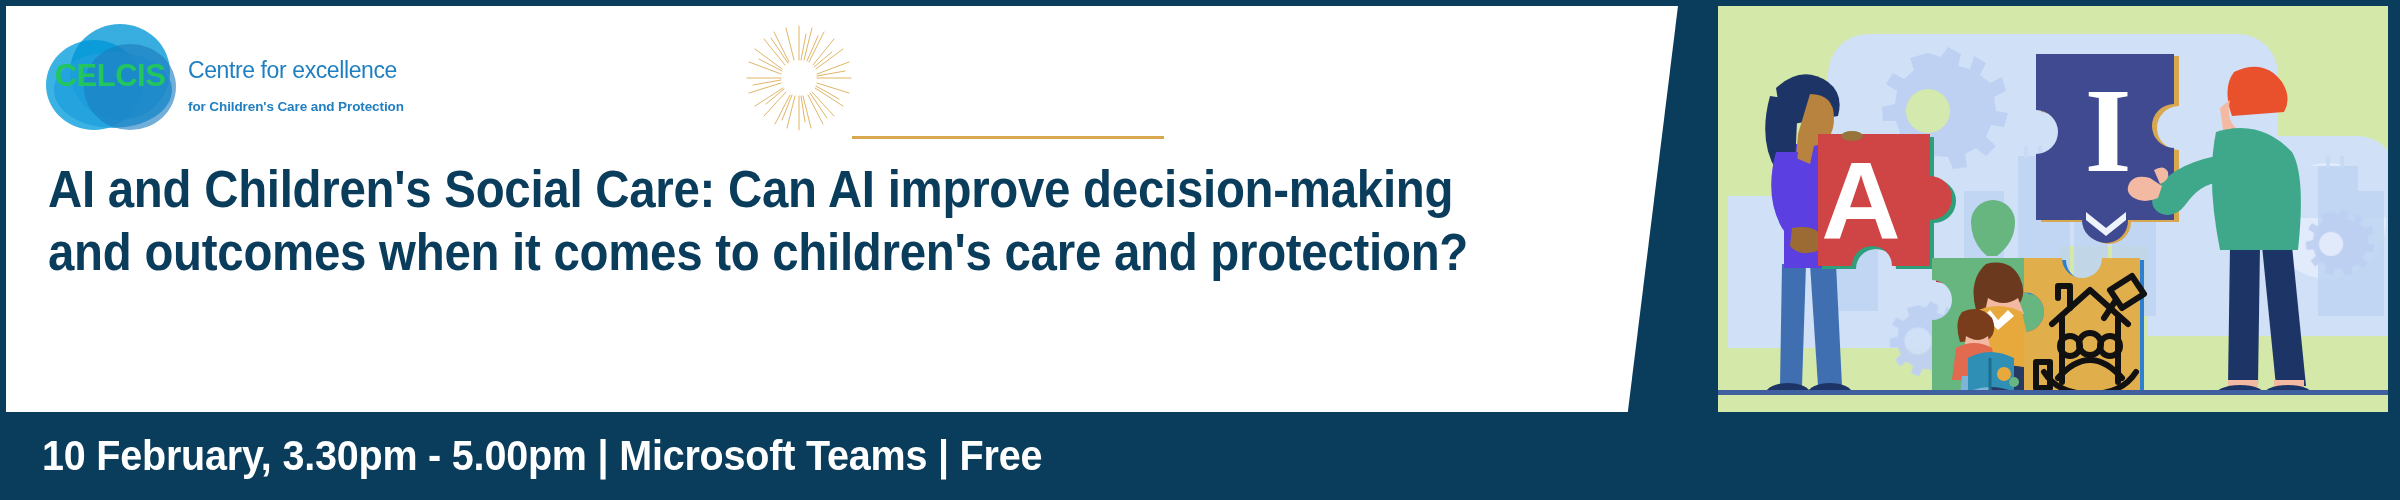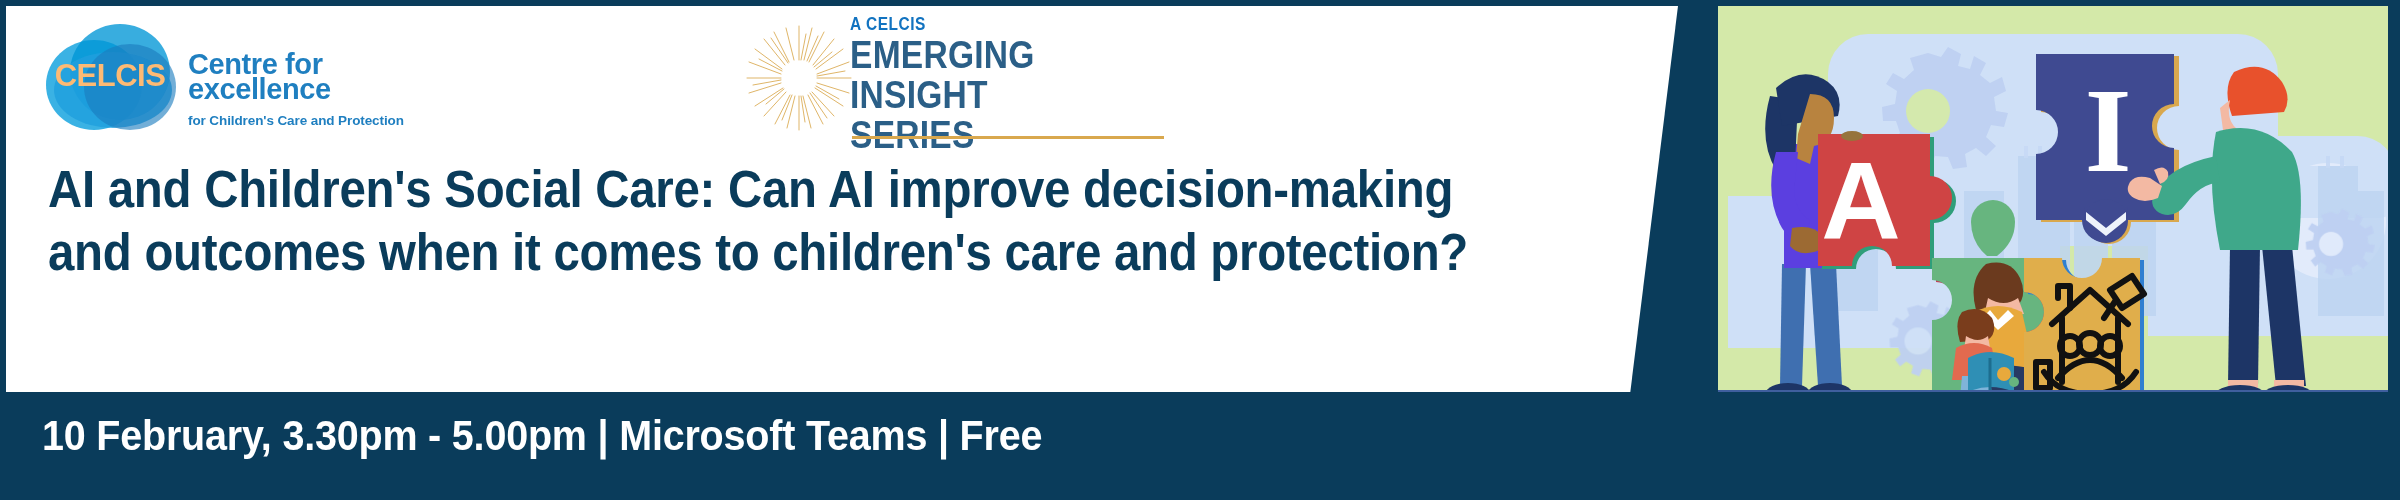--- a/index.html
+++ b/index.html
@@ -27,25 +27,25 @@
   .celcis-logo{position:absolute;left:40px;top:22px;width:370px;height:110px;}
   .celcis-mark{position:absolute;left:0;top:0;width:140px;height:108px;}
   .celcis-mark .blob{position:absolute;border-radius:50%;}
   .b1{left:6px;top:18px;width:96px;height:90px;background:rgba(41,171,226,.92);}
   .b2{left:30px;top:2px;width:100px;height:96px;background:rgba(0,150,214,.78);}
   .b3{left:14px;top:30px;width:118px;height:76px;background:rgba(33,160,222,.82);}
   .b4{left:44px;top:22px;width:92px;height:86px;background:rgba(27,125,190,.62);}
   .celcis-word{
     position:absolute;left:0;top:0;width:140px;height:108px;
     display:flex;align-items:center;justify-content:center;
-    color:#fdba74;font-weight:bold;font-size:31px;letter-spacing:-.5px;
+    color:#22c55e;font-weight:bold;font-size:31px;letter-spacing:-.5px;
     font-family:"Liberation Sans",sans-serif;
   }
   .celcis-text{position:absolute;left:148px;top:30px;}
-  .celcis-l1{color:#1f7fc0;font-weight:bold;font-size:29px;line-height:25px;letter-spacing:-.4px;}
+  .celcis-l1{color:#1f7fc0;font-weight:normal;font-size:23px;line-height:36px;letter-spacing:-.4px;}
   .celcis-l2{color:#1f7fc0;font-weight:bold;font-size:13.5px;line-height:16px;letter-spacing:-.1px;margin-top:11px;}
 
   .eis-logo{position:absolute;left:740px;top:14px;width:420px;height:122px;}
   .sunburst{position:absolute;left:0;top:8px;width:118px;height:112px;}
   .eis-text{position:absolute;left:110px;top:0;}
   .eis-l1{color:#1273c0;font-weight:bold;font-size:18px;letter-spacing:.6px;line-height:21px;
           transform:scaleX(.86);transform-origin:left center;}
   .eis-l2{color:#2b5f87;font-weight:bold;font-size:39px;letter-spacing:.3px;line-height:40px;
           transform:scaleX(.86);transform-origin:left center;}
   .eis-l3{color:#2b5f87;font-weight:bold;font-size:39px;letter-spacing:.3px;line-height:40px;
@@ -56,21 +56,21 @@
   .headline{
     position:absolute;left:48px;top:158px;width:1560px;
     color:#0a3c5b;font-weight:bold;font-size:51px;line-height:63px;
     letter-spacing:-.3px;
     transform:scaleX(.93);transform-origin:left top;
     z-index:6;
   }
 
   
   .bottom-bar{
-    position:absolute;left:0;bottom:0;width:2400px;height:108px;
+    position:absolute;left:0;bottom:0;width:2400px;height:88px;
     background:#0a3c5b;z-index:7;
   }
   .bottom-text{
     position:absolute;left:42px;top:20px;
     color:#ffffff;font-weight:bold;font-size:42px;line-height:48px;letter-spacing:-.2px;
     transform:scaleX(.94);transform-origin:left top;
   }
 
   
   .illustration{
@@ -305,25 +305,20 @@
             <line x1="11" y1="15" x2="28" y2="40"></line>
             <line x1="2" y1="18" x2="6" y2="44"></line>
             <line x1="-7" y1="17" x2="-17" y2="42"></line>
             <line x1="-15" y1="11" x2="-33" y2="26"></line>
             <line x1="-18" y1="2" x2="-46" y2="7"></line>
             <line x1="-17" y1="-7" x2="-40" y2="-19"></line>
             <line x1="-11" y1="-15" x2="-28" y2="-40"></line>
           </g>
         </g>
       </svg>
-      <div class="eis-text">
-        <div class="eis-l1">A CELCIS</div>
-        <div class="eis-l2">EMERGING</div>
-        <div class="eis-l3">INSIGHT SERIES</div>
-      </div>
       <div class="eis-rule"></div>
     </div>
   </div>
 
   <div class="headline">AI and Children's Social Care: Can AI improve decision-making and outcomes when it comes to children's care and protection?</div>
 
   <div class="bottom-bar">
     <div class="bottom-text">10 February, 3.30pm - 5.00pm | Microsoft Teams | Free</div>
   </div>
 

